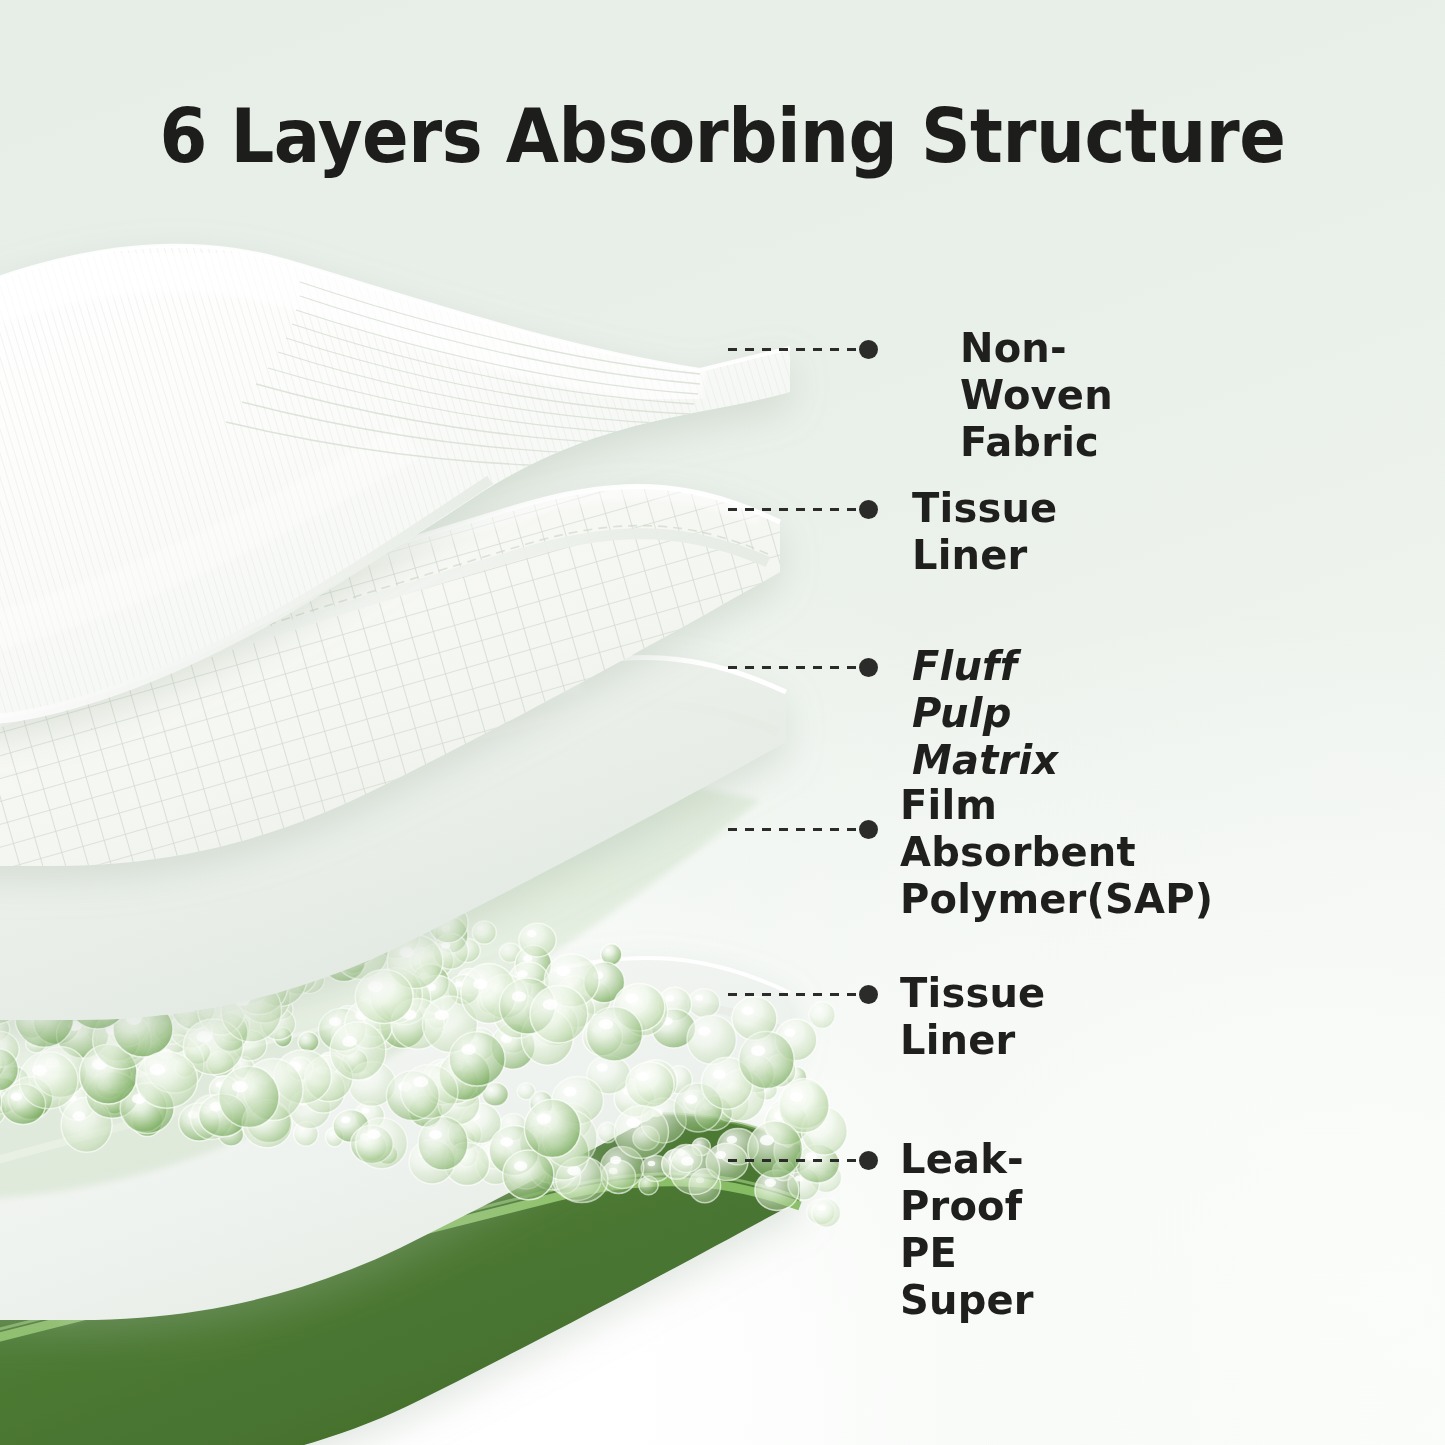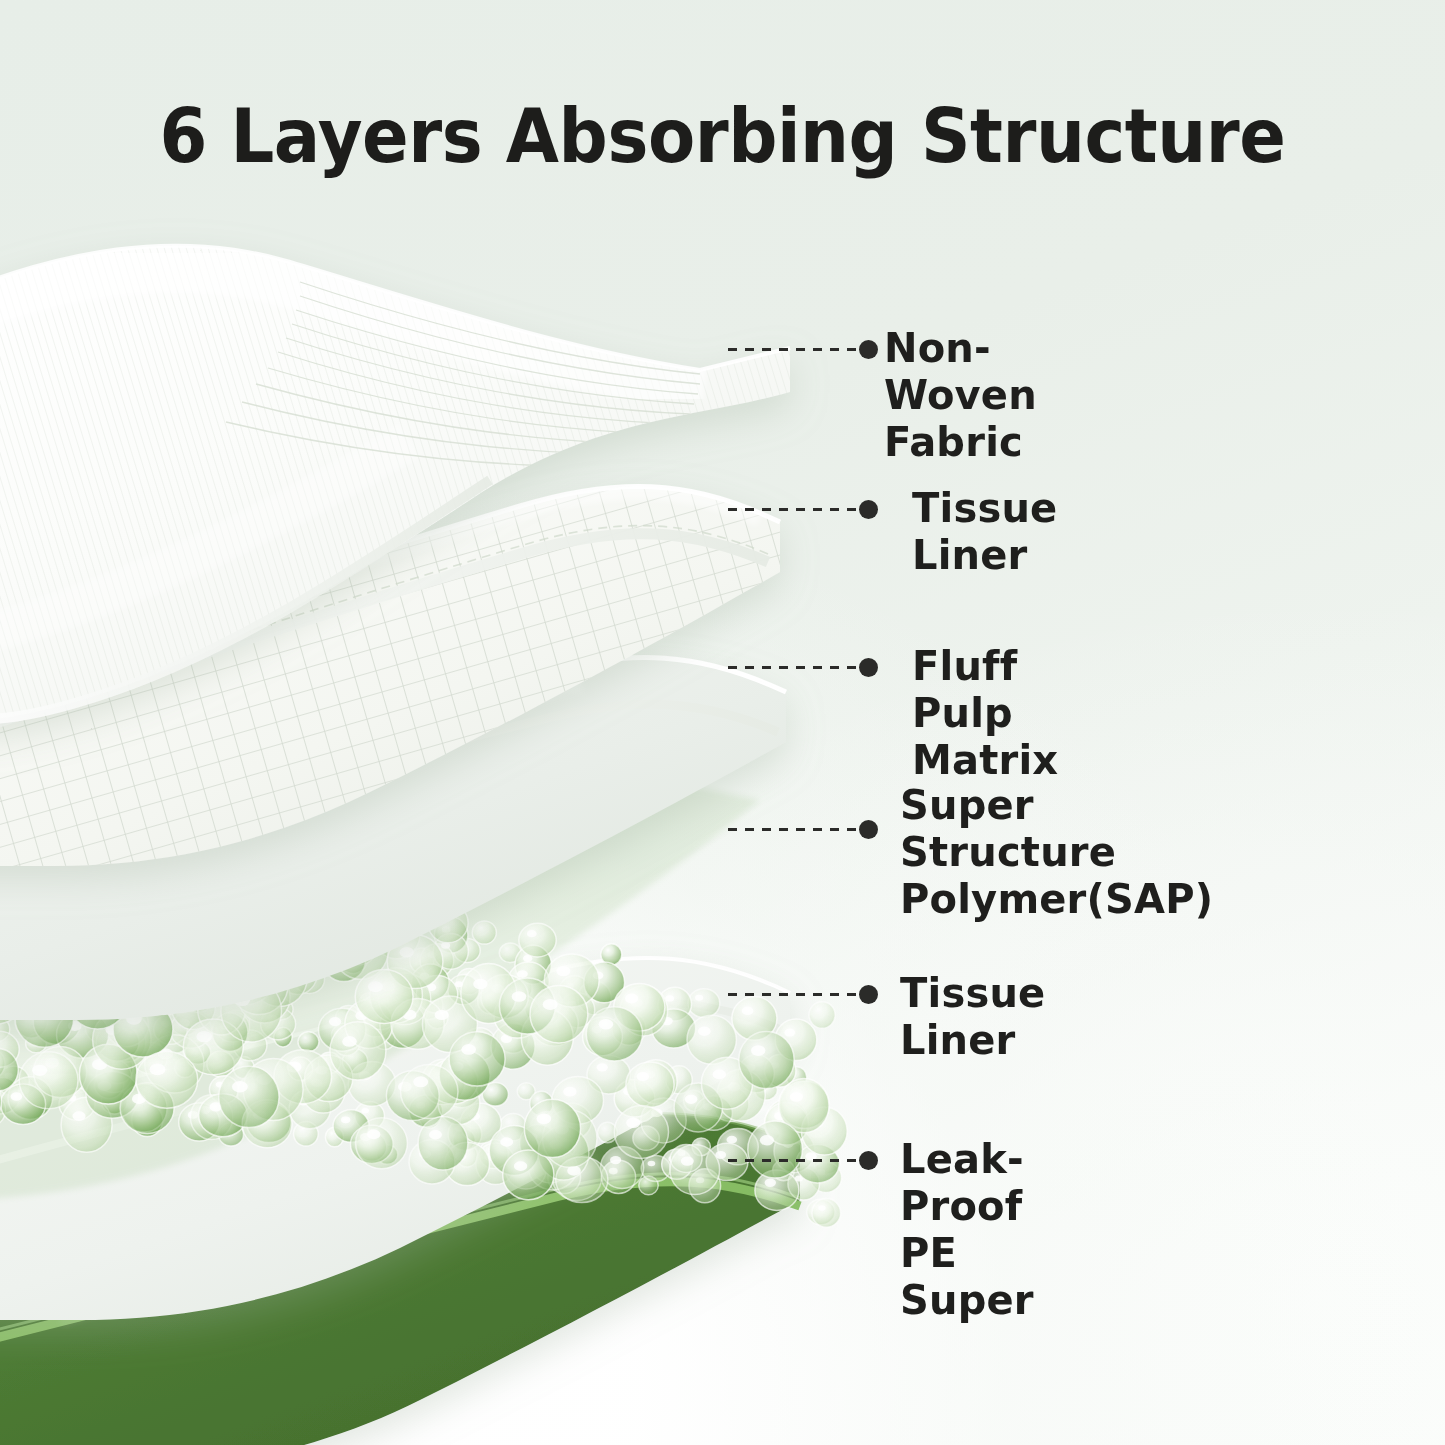--- a/index.html
+++ b/index.html
@@ -888,36 +888,36 @@
       </g>
     </svg>
   </div>
 
   <div id="title">6 Layers Absorbing Structure</div>
 
   <div id="callouts">
       <div class="callout" style="left: 0px; top: 349px;">
         <div class="lead" style="left: 728px; width: 136px;"></div>
         <div class="dot" style="left: 859px;"></div>
-        <div class="ctext" style="left: 884px; top: -24px;">Non-Woven Fabric</div>
+        <div class="ctext" style="left: 960px; top: -24px;">Non-Woven Fabric</div>
       </div>
       <div class="callout" style="left: 0px; top: 509px;">
         <div class="lead" style="left: 728px; width: 136px;"></div>
         <div class="dot" style="left: 859px;"></div>
         <div class="ctext" style="left: 912px; top: -24px;">Tissue Liner</div>
       </div>
       <div class="callout" style="left: 0px; top: 667px;">
         <div class="lead" style="left: 728px; width: 136px;"></div>
         <div class="dot" style="left: 859px;"></div>
-        <div class="ctext" style="left: 912px; top: -24px;">Fluff Pulp Matrix</div>
+        <div class="ctext" style="left: 912px; top: -24px; font-style: italic;">Fluff Pulp Matrix</div>
       </div>
       <div class="callout" style="left: 0px; top: 829px;">
         <div class="lead" style="left: 728px; width: 136px;"></div>
         <div class="dot" style="left: 859px;"></div>
-        <div class="ctext" style="left: 900px; top: -47px;">Super Structure
+        <div class="ctext" style="left: 900px; top: -47px;">Film Absorbent
 Polymer(SAP)</div>
       </div>
       <div class="callout" style="left: 0px; top: 994px;">
         <div class="lead" style="left: 728px; width: 136px;"></div>
         <div class="dot" style="left: 859px;"></div>
         <div class="ctext" style="left: 900px; top: -24px;">Tissue Liner</div>
       </div>
       <div class="callout" style="left: 0px; top: 1160px;">
         <div class="lead" style="left: 728px; width: 136px;"></div>
         <div class="dot" style="left: 859px;"></div>

